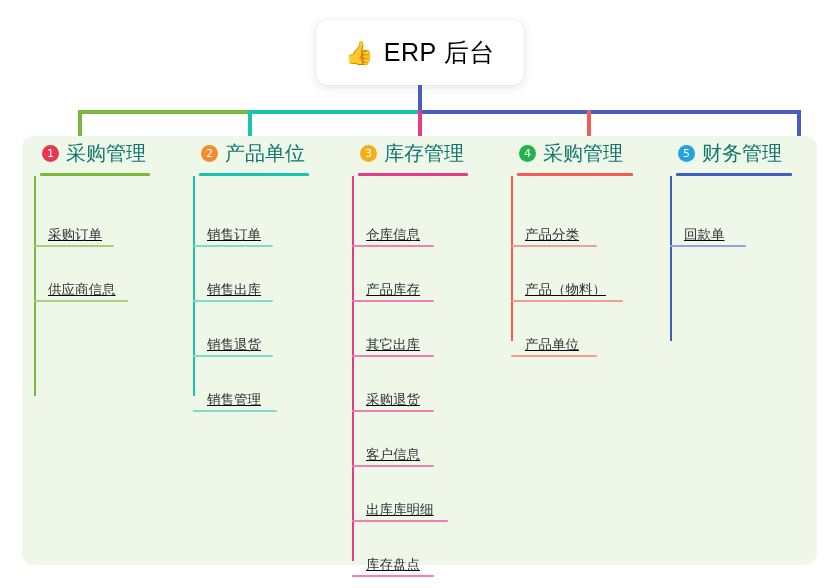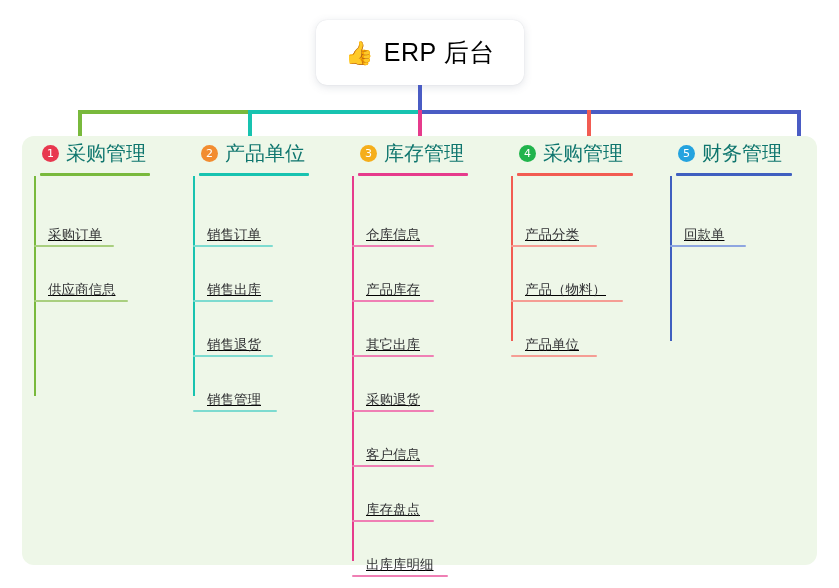--- a/index.html
+++ b/index.html
@@ -245,27 +245,27 @@
         </div>
         <div class="sub-item">
           <span class="sub-label">采购退货</span>
           <div class="sub-rule" style="background: rgb(239, 127, 180); width: 82px;"></div>
         </div>
         <div class="sub-item">
           <span class="sub-label">客户信息</span>
           <div class="sub-rule" style="background: rgb(239, 127, 180); width: 82px;"></div>
         </div>
         <div class="sub-item">
-          <span class="sub-label">库存盘点</span>
-          <div class="sub-rule" style="background: rgb(239, 127, 180); width: 82px;"></div>
-        </div>
-        <div class="sub-item">
           <span class="sub-label">出库库明细</span>
           <div class="sub-rule" style="background: rgb(239, 127, 180); width: 96px;"></div>
         </div>
+        <div class="sub-item">
+          <span class="sub-label">库存盘点</span>
+          <div class="sub-rule" style="background: rgb(239, 127, 180); width: 82px;"></div>
+        </div>
       </div>
     </div>
     <div class="column">
       <div class="col-head">
         <span class="badge" style="background: rgb(33, 180, 76);">4</span>
         <span class="col-title">采购管理</span>
       </div>
       <div class="head-rule" style="background: rgb(242, 92, 82); width: 116px;"></div>
       <div class="col-body">
         <div class="spine" style="background: rgb(242, 92, 82); height: 165px;"></div>

